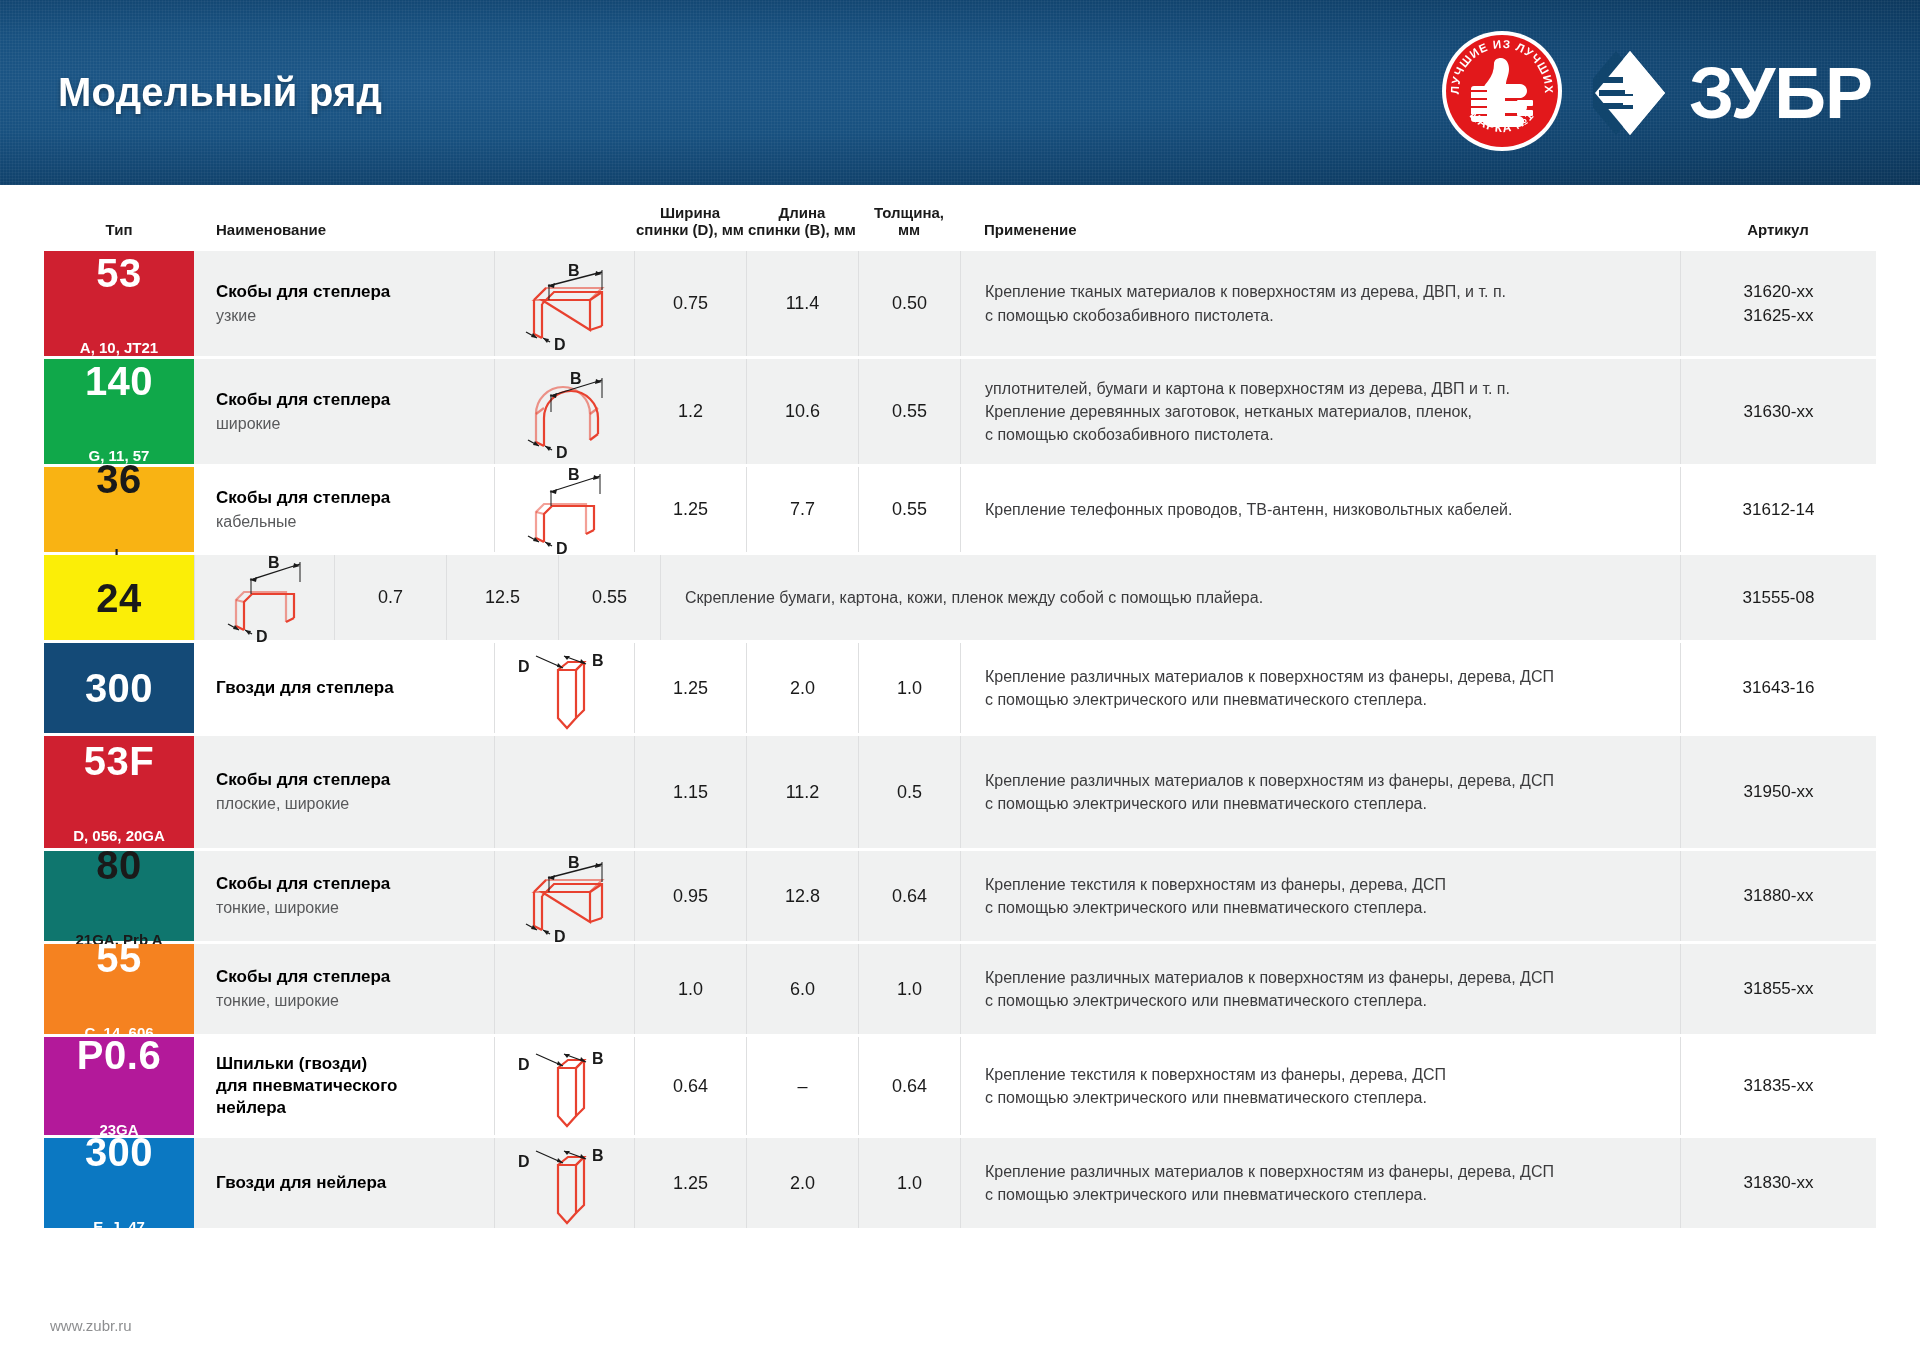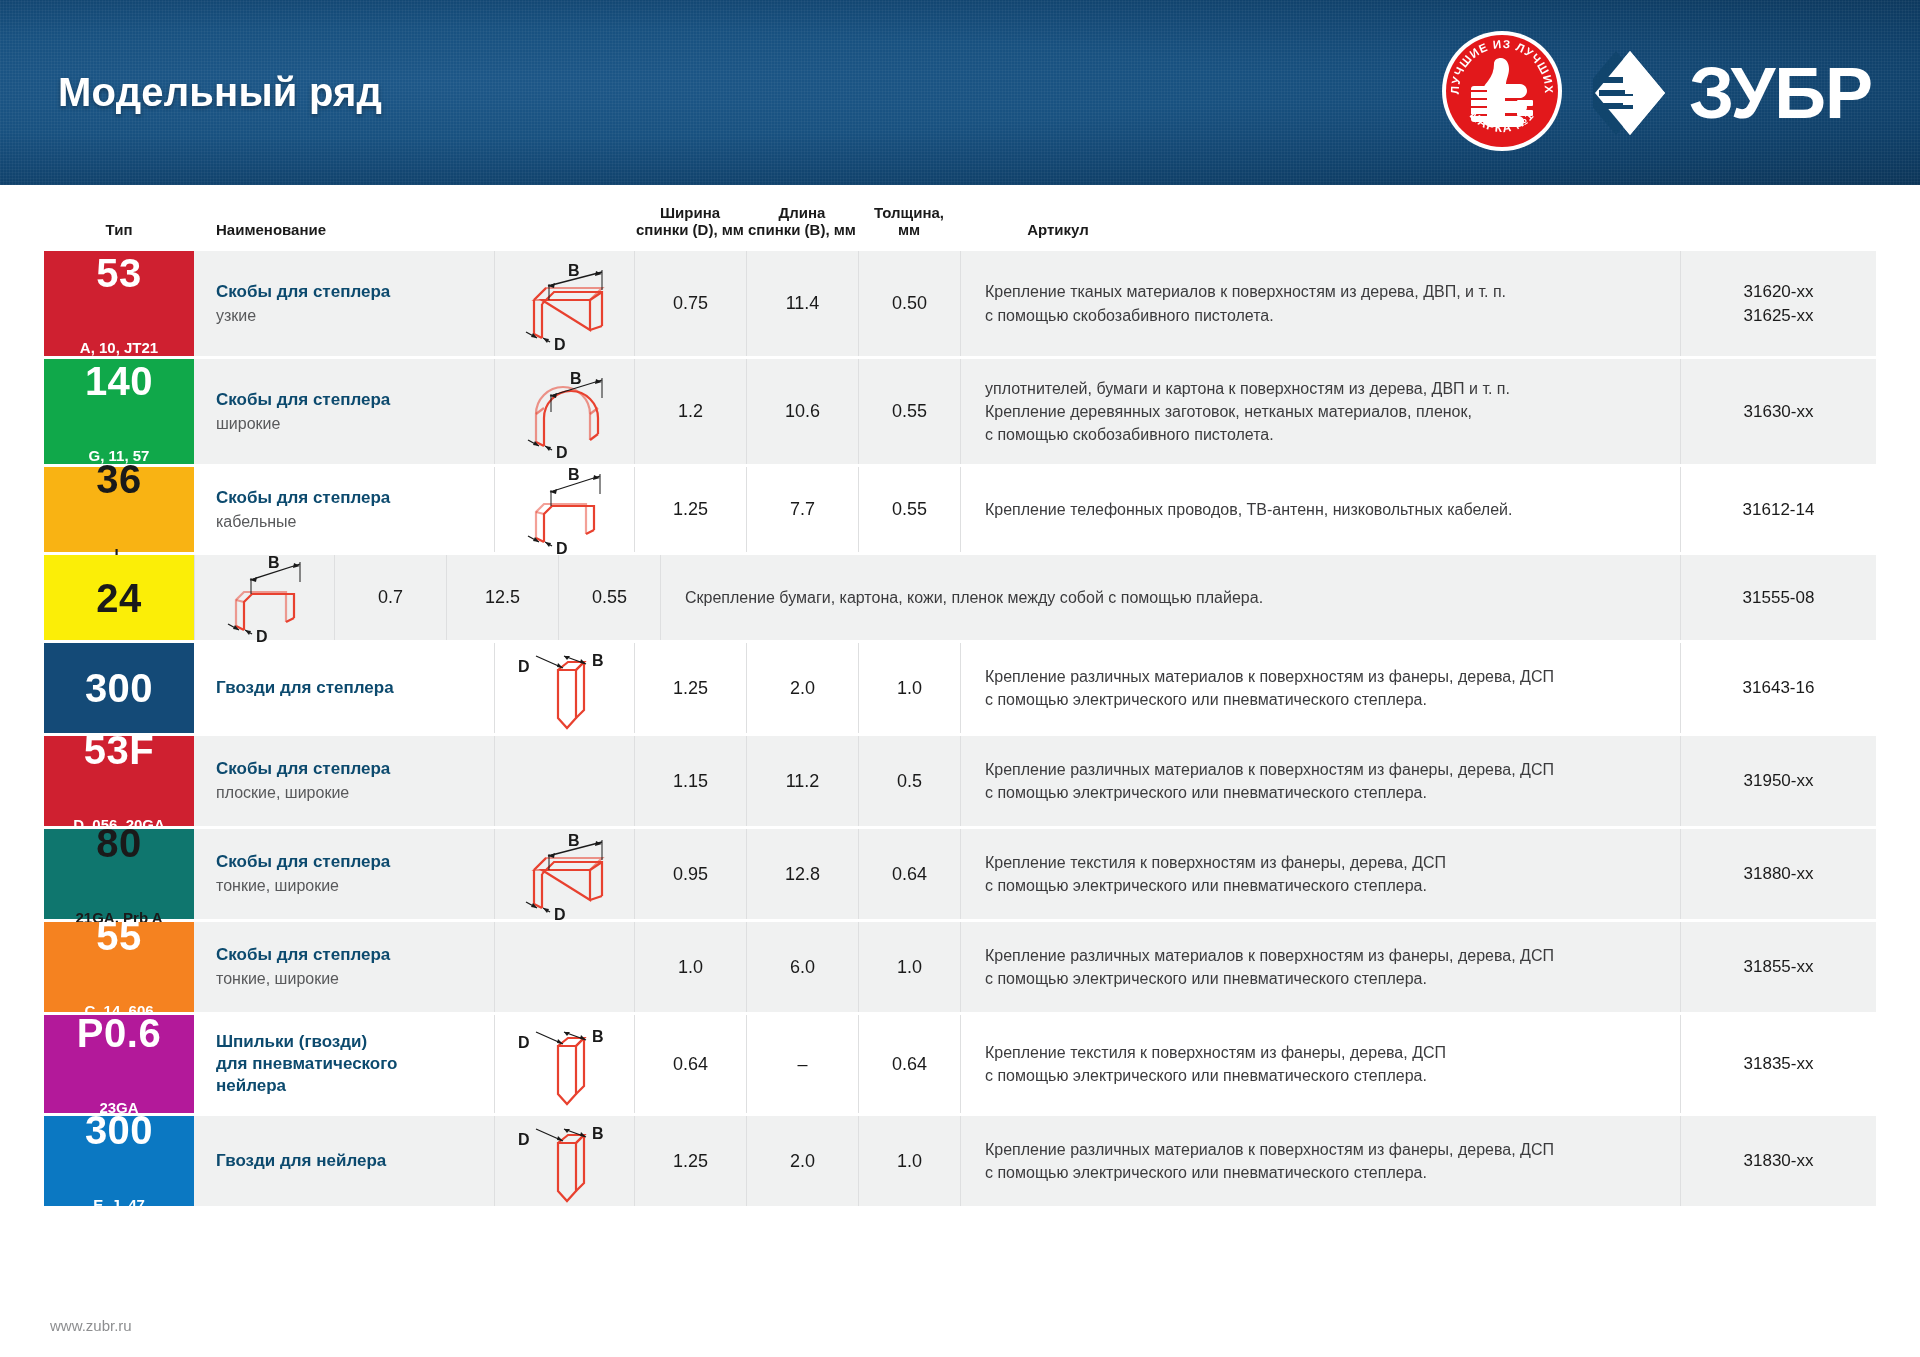--- a/index.html
+++ b/index.html
@@ -85,21 +85,21 @@
   .type-num{ font-size:40px; font-weight:800; line-height:1; letter-spacing:.5px; }
   .type-sub{ font-size:15px; font-weight:600; margin-top:7px; line-height:1; }
   .type-badge.dark .type-num, .type-badge.dark .type-sub{ color:#1a1a1a; }
 
   
   .cell{ display:flex; align-items:center; }
   .cell.zebra{ background:#f0f1f1; }
   .cell.plain{ background:#ffffff; }
 
   .c-name.cell{ padding-left:22px; flex-direction:column; align-items:flex-start; justify-content:center; }
-  .name-main{ font-size:17px; font-weight:700; color:#0c4a6e; line-height:1.3; }
+  .name-main{ font-size:17px; font-weight:700; color:#000000; line-height:1.3; }
   .name-sub { font-size:16px; font-weight:400; color:#58595b; line-height:1.35; margin-top:2px; }
 
   .c-pic.cell{ align-items:center; justify-content:center; }
   .c-pic svg{ display:block; }
 
   .num{ justify-content:center; font-size:18px; color:#1a1a1a; }
 
   .c-app.cell{ padding-left:24px; }
   .app-text{ font-size:16px; color:#3b3b3d; line-height:1.45; }
 
@@ -183,20 +183,21 @@
         <span>спинки (D), мм</span>
       </div>
       <div class="th c-b">
         <span>Длина</span><br>
         <span>спинки (B), мм</span>
       </div>
       <div class="th c-t">
         <span>Толщина,</span><br>
         <span>мм</span>
       </div>
+      <div class="th c-app">Применение</div>
       <div class="th c-art">Артикул</div>
     </div>
 
     <div id="rows">
         <div class="row" style="height: 105px;">
     <div class="c-type type-badge " style="background:#cf2030">
       <div class="type-num">53</div>
       <div class="type-sub">A, 10, JT21</div>
     </div>
 
@@ -446,21 +447,21 @@
               <div>с помощью электрического или пневматического степлера.</div>
             </div>
     </div>
 
     <div class="c-art cell plain sep-l">
       <div class="art-text">
               <div>31643-16</div>
             </div>
     </div>
   </div>
-        <div class="row" style="height: 90px;">
+        <div class="row" style="height: 112px;">
     <div class="c-type type-badge " style="background:#cf2030">
       <div class="type-num">53F</div>
       <div class="type-sub">D, 056, 20GA</div>
     </div>
 
     <div class="c-name cell zebra">
       <div class="name-main">Скобы для степлера</div>
        <div class="name-sub">плоские, широкие</div>
     </div>
 

